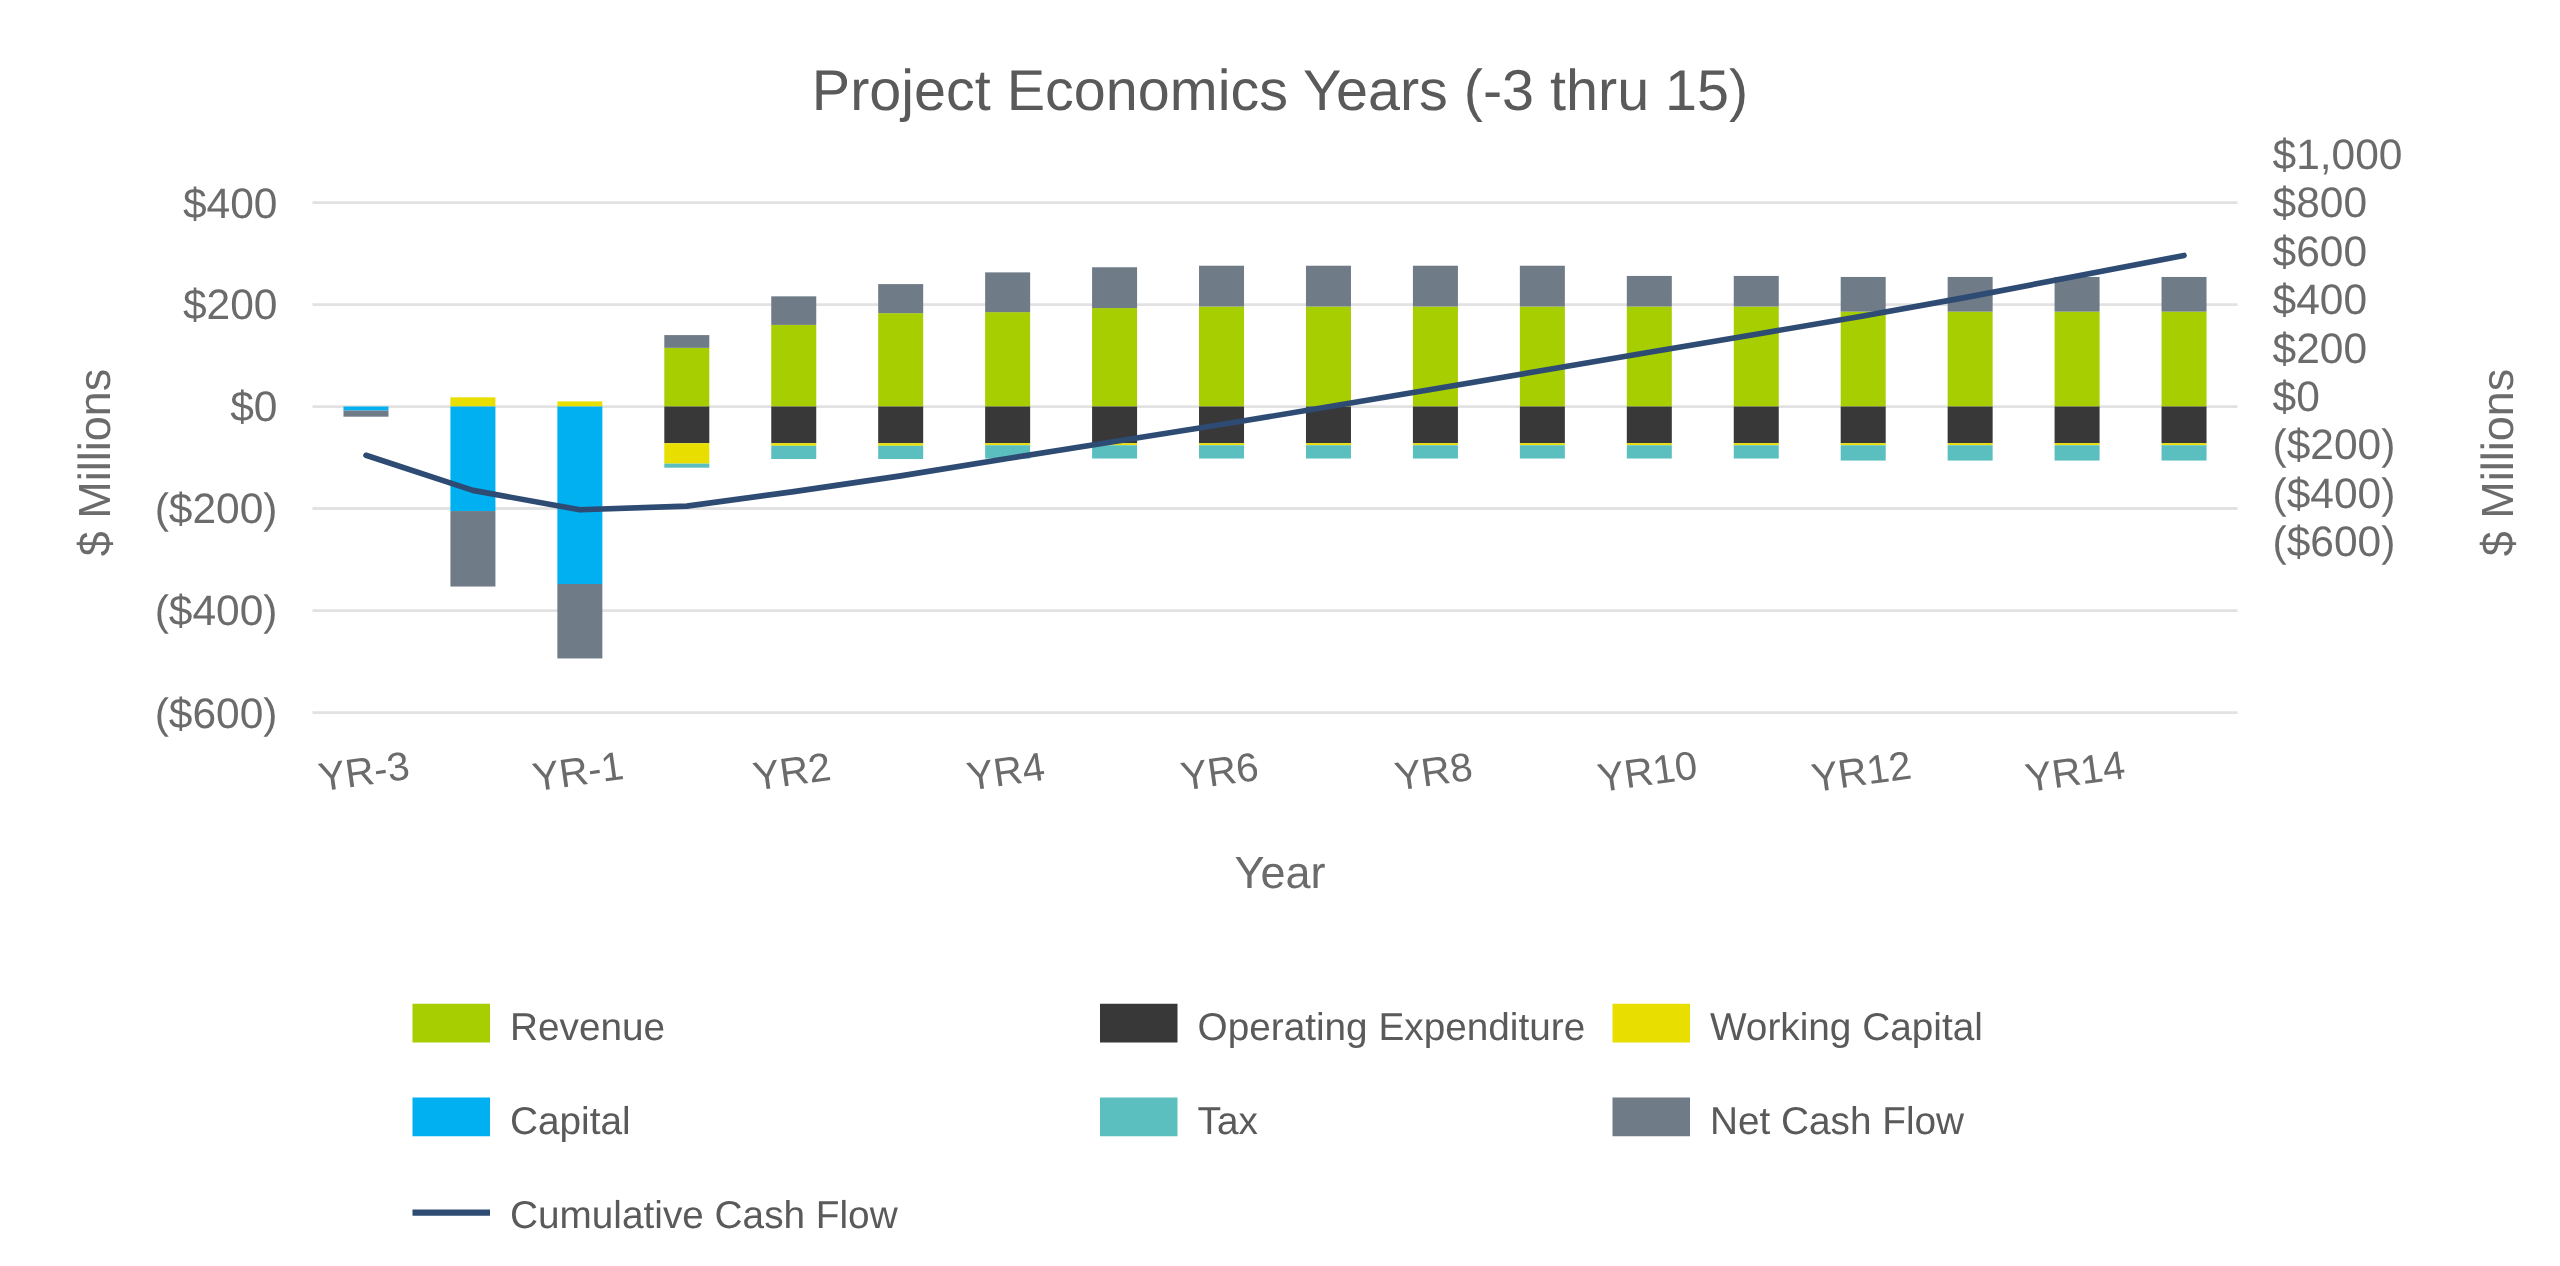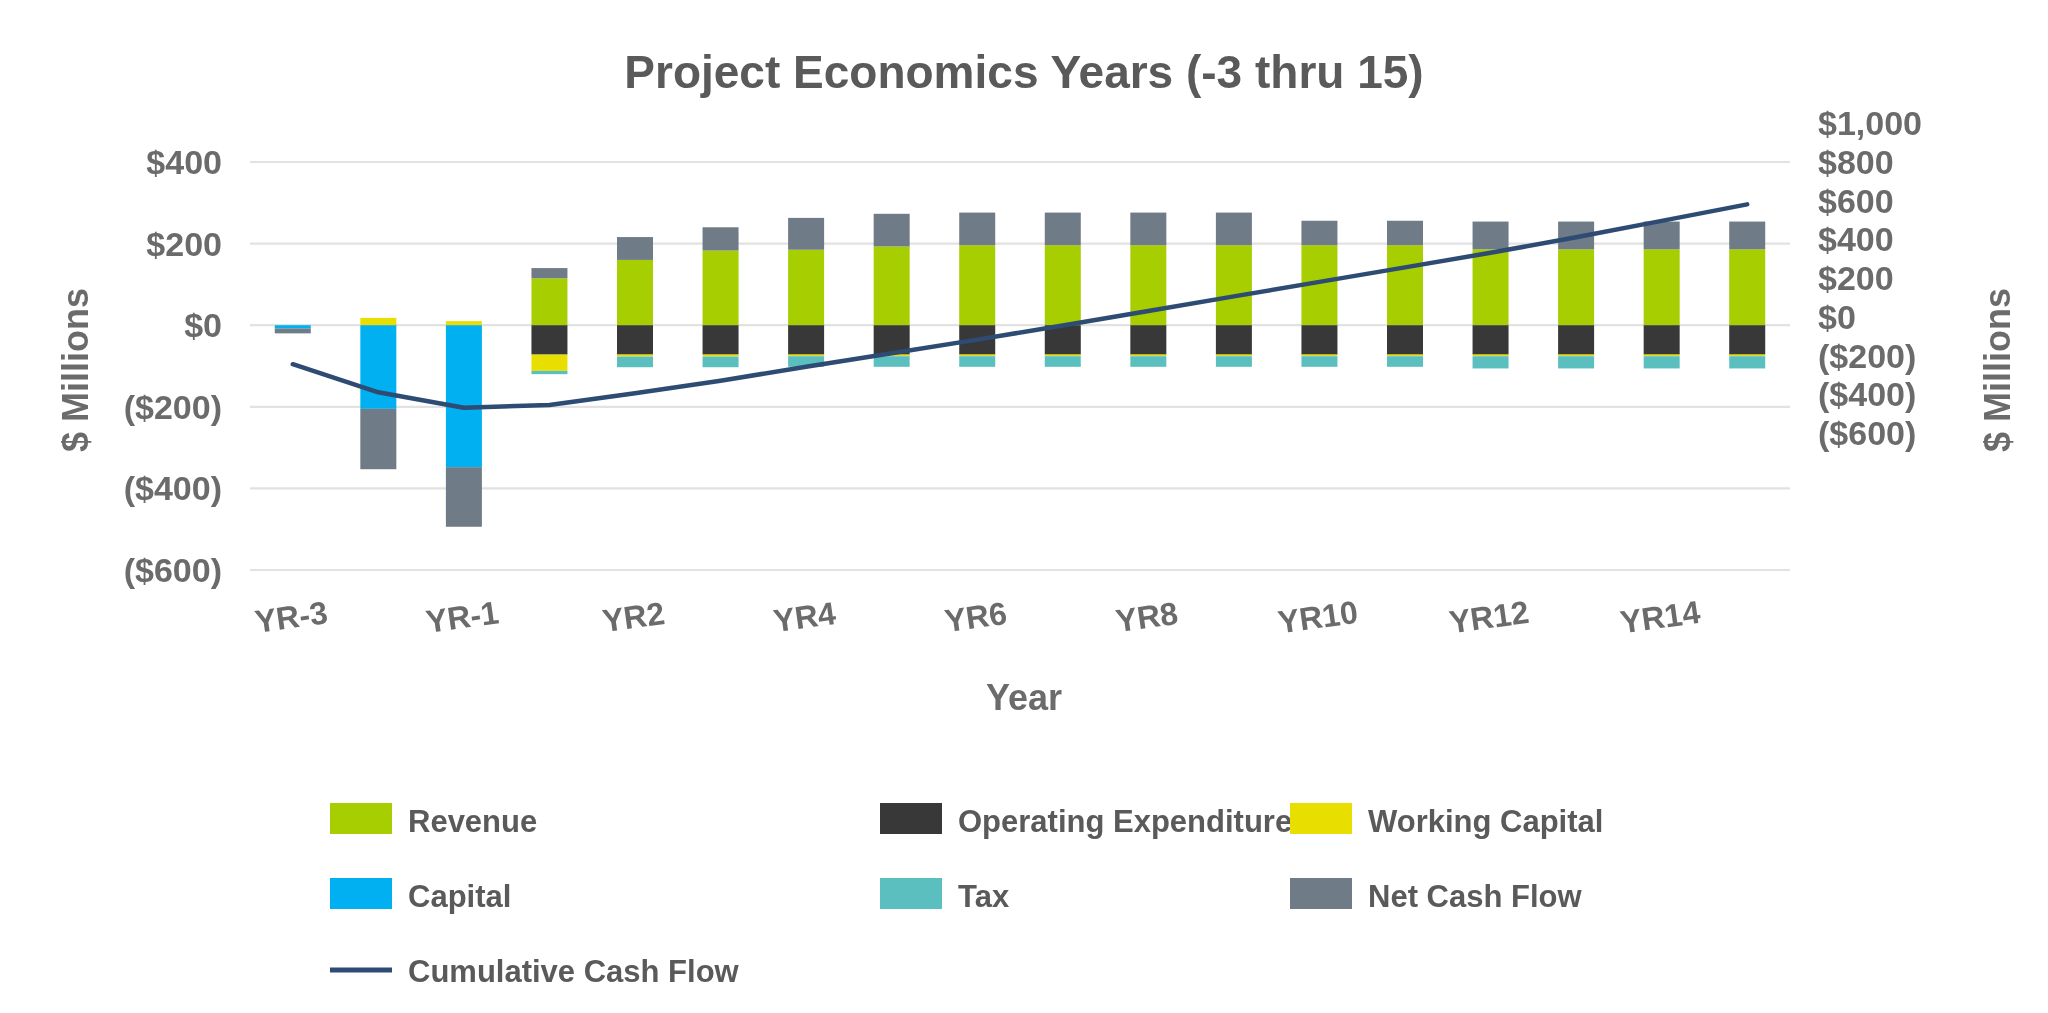--- a/index.html
+++ b/index.html
@@ -11,21 +11,20 @@
     width: 2048px;
     height: 1013px;
     font-family: "Liberation Sans", sans-serif;
     color: #595959;
     overflow: hidden;
   }
   #chart-root {
     position: relative;
     width: 2048px;
     height: 881px;
-    font-weight: bold;
   }
   svg.chart-svg {
     display: block;
     width: 2048px;
     height: 1013px;
   }
   text {
     font-family: "Liberation Sans", sans-serif;
     fill: #595959;
   }

